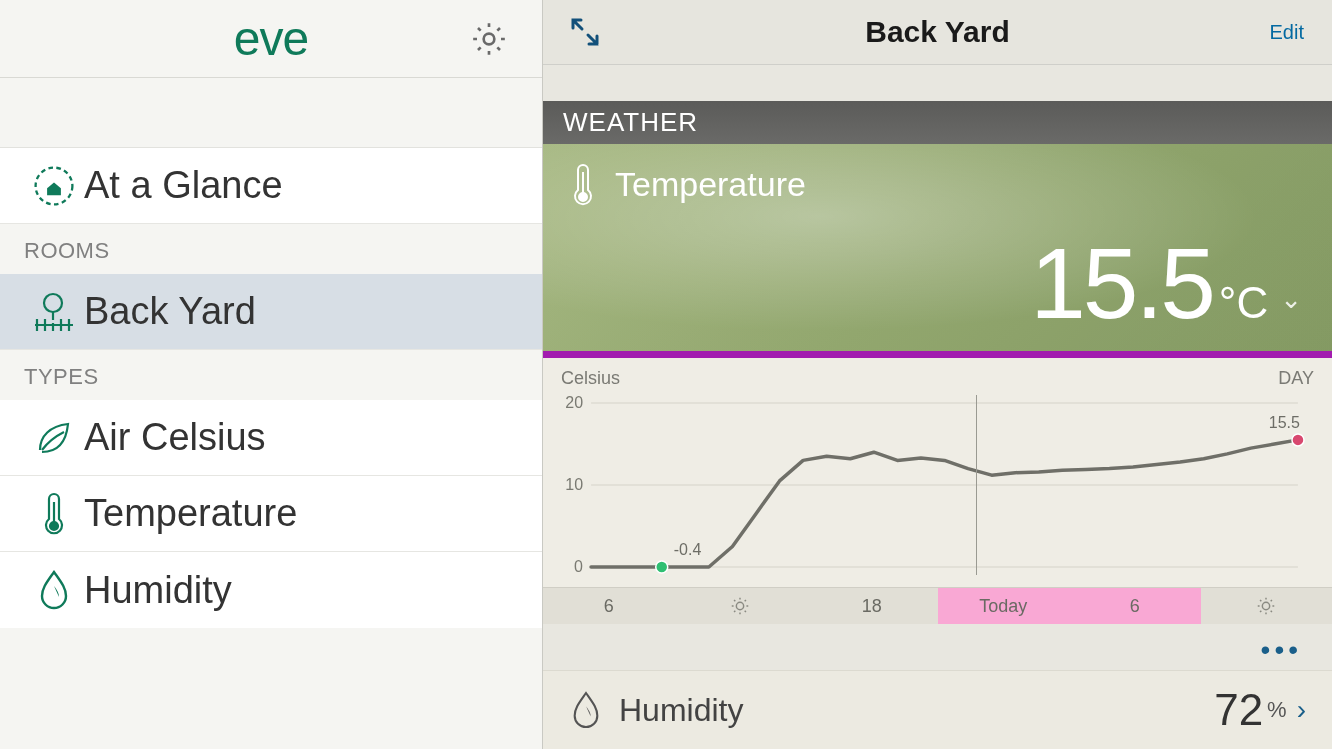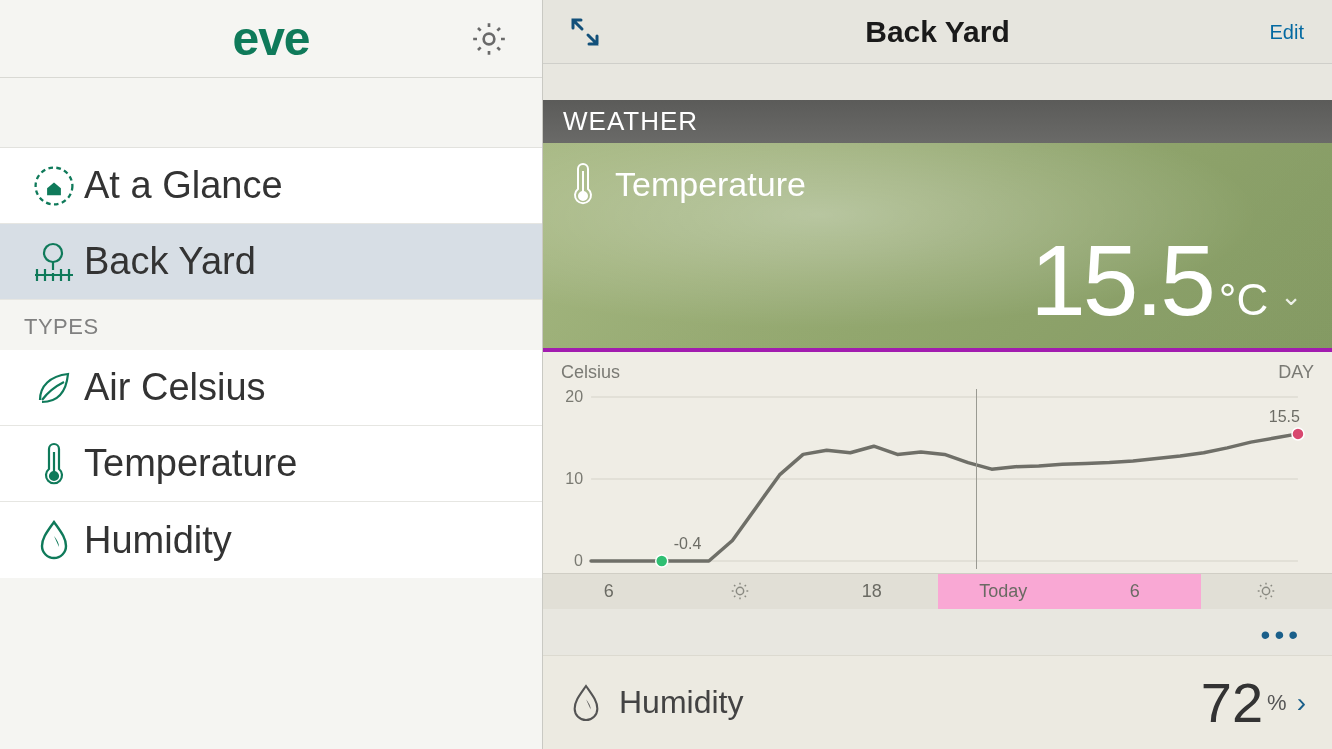--- a/index.html
+++ b/index.html
@@ -3,21 +3,21 @@
 <meta charset="utf-8">
 <style>
 * { margin: 0; padding: 0; box-sizing: border-box; font-family: -apple-system, BlinkMacSystemFont, "Segoe UI", Helvetica, Arial, sans-serif; }
 html, body { width: 1332px; height: 749px; overflow: hidden; background: #eeeeea; }
 
 .app { display: flex; width: 100%; height: 100%; }
 
 
 .sidebar { width: 542px; flex-shrink: 0; background: #f5f5f2; display: flex; flex-direction: column; }
 .sidebar-header { height: 78px; display: flex; align-items: center; justify-content: center; position: relative; border-bottom: 1px solid #d9d9d4; }
-.brand { font-size: 48px; font-weight: 700; color: #0f7a5a; letter-spacing: -1px; }
+.brand { font-size: 48px; font-weight: 400; color: #0f7a5a; letter-spacing: -1px; }
 .settings-btn { position: absolute; right: 30px; top: 50%; transform: translateY(-50%); width: 46px; height: 46px; display:flex; align-items:center; justify-content:center; cursor:pointer; }
 
 .nav-spacer { height: 70px; border-bottom: 1px solid #e2e2de; }
 .nav-section-label { padding: 14px 24px 10px; font-size: 22px; color: #808080; letter-spacing: 0.5px; }
 .nav-item { height: 76px; display: flex; align-items: center; padding: 0 24px; background: #fff; border-bottom: 1px solid #e6e6e2; cursor: pointer; }
 .nav-item.selected { background: #d7dee5; }
 .nav-item .icon-slot { width: 60px; display: flex; justify-content: center; }
 .nav-item .label { font-size: 38px; color: #333; font-weight: 400; }
 
 
@@ -31,37 +31,37 @@
 
 .temp-card { height: 250px; background: linear-gradient(135deg,#9fb572 0%, #8aa35e 50%, #7b9652 100%); position: relative; filter: saturate(0.85); }
 .temp-card::before { content:""; position:absolute; inset:0; background: radial-gradient(ellipse at 35% 35%, rgba(255,255,255,0.35), rgba(255,255,255,0.05) 60%); }
 .temp-card .hdr { position: relative; display: flex; align-items: center; gap: 18px; padding: 18px 26px; color: #fff; font-size: 34px; font-weight: 300; }
 .temp-card .value-row { position: absolute; right: 30px; bottom: 10px; color: #fff; display: flex; align-items: baseline; gap: 6px; }
 .temp-card .value { font-size: 100px; font-weight: 200; letter-spacing: -3px; }
 .temp-card .unit { font-size: 44px; font-weight: 300; }
 .temp-card .caret { font-size: 26px; color: rgba(255,255,255,0.85); margin-left: 6px; align-self:flex-end; margin-bottom:26px; }
 
 
-.chart-wrap { background: #efede5; padding: 8px 14px 4px 14px; border-top: 4px solid #a21caf; position: relative; }
+.chart-wrap { background: #efede5; padding: 8px 14px 12px 14px; border-top: 7px solid #a21caf; position: relative; }
 .chart-labels-top { display: flex; justify-content: space-between; font-size: 18px; color: #7a7a74; padding: 2px 4px 6px; }
 .chart-area { position: relative; height: 180px; }
 .chart-svg { width: 100%; height: 100%; display:block; }
 .vline { position:absolute; top:0; bottom:0; left:55%; width:1px; background:#9a9a92; }
 
 
 .timeline { display:flex; align-items:center; height:44px; background:#e1dfd6; border-top:1px solid #d0cec5; }
 .timeline .cell { flex:1; text-align:center; font-size:18px; color:#6a6a63; height:100%; display:flex; align-items:center; justify-content:center; }
 .timeline .cell.shaded { background:#f9a8d4; }
 
 .more-dots { text-align:right; padding:10px 30px 4px; color:#1a5f8a; font-size:28px; letter-spacing:4px; cursor:pointer; }
 
 
 .humidity-card { background:#eceae1; padding: 14px 26px; display:flex; align-items:center; border-top:1px solid #dcdad0; }
 .humidity-card .lbl { font-size: 32px; color:#434343; font-weight:300; margin-left:16px; flex:1; }
-.humidity-card .val { font-size: 56px; color:#333; font-weight:300; }
+.humidity-card .val { font-size: 44px; color:#333; font-weight:300; }
 .humidity-card .pct { font-size:22px; color:#555; margin-left:4px; }
 .humidity-card .chev { color:#1a5f8a; font-size:28px; margin-left:10px; }
 
 svg { display:block; }
 </style>
 </head>
 <body>
 
 <div class="app">
 
@@ -81,20 +81,21 @@
     <div class="nav-item">
       <div class="icon-slot">
         <svg width="46" height="46" viewBox="0 0 40 40" fill="none" stroke="#0f7a5a" stroke-width="2">
           <circle cx="20" cy="20" r="16" stroke-dasharray="4 3"></circle>
           <path d="M14 22l6-5 6 5v6h-12z" fill="#0f7a5a" stroke="none"></path>
         </svg>
       </div>
       <span class="label">At a Glance</span>
     </div>
 
+    <div class="nav-section-label">ROOMS</div>
 
 
     <div class="nav-item selected">
       <div class="icon-slot">
         <svg width="46" height="46" viewBox="0 0 46 46" fill="none" stroke="#0f7a5a" stroke-width="2.2">
           <circle cx="22" cy="14" r="9"></circle>
             <path d="M22 23v8"></path>
           <path d="M6 30v12M14 30v12M22 34v8M30 30v12M38 30v12M4 36h38"></path>
         </svg>
       </div>

